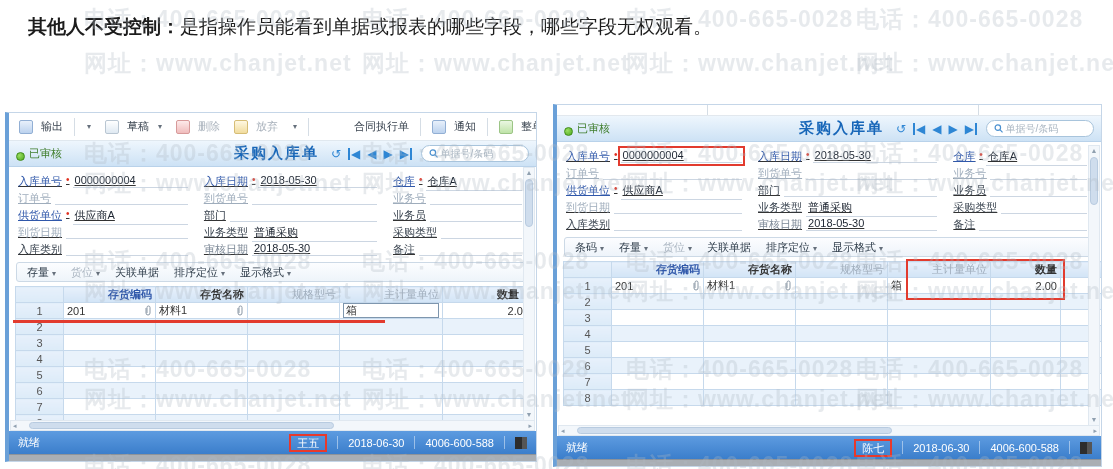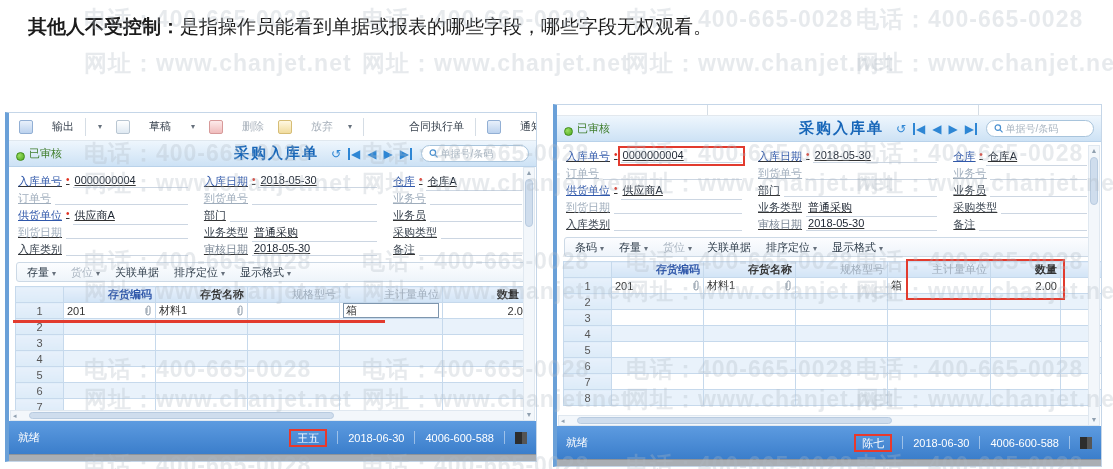--- a/index.html
+++ b/index.html
@@ -20,21 +20,21 @@
 
   
   .panel{position:absolute;background:#fff;border:1px solid #c5d6e8;border-left:4px solid #6aa0d8;
          box-sizing:border-box;display:flex;flex-direction:column;font-size:11px;color:#333;}
   .panel.p-left{left:5px;top:112px;width:532px;height:350px;}
   .panel.p-right{left:553px;top:104px;width:549px;height:363px;}
 
   
   .toolbar{flex:none;height:27px;border-bottom:1px solid #e0e8ef;display:flex;align-items:center;
            padding:0 4px;gap:2px;overflow:hidden;}
-  .tb-btn{display:flex;align-items:center;gap:19px;padding:2px 5px;border:1px solid transparent;
+  .tb-btn{display:flex;align-items:center;gap:8px;padding:2px 5px;border:1px solid transparent;
           border-radius:3px;white-space:nowrap;color:#3a4450;font-family:Liberation Serif, serif;}
   .tb-btn.dim{color:#a9b2bc;}
   .tb-sep{width:1px;height:18px;background:#d5dde5;margin:0 3px;flex:none;}
   .tb-caret{font-size:8px;color:#66707c;margin-left:1px;}
   .ico{width:12px;height:12px;border:1px solid #b9c6d2;border-radius:2px;flex:none;
        background:linear-gradient(#ffffff,#dfe9f2);}
   .ico.grn{background:linear-gradient(#eaf7e2,#bfe3a8);border-color:#9cc586;}
   .ico.yel{background:linear-gradient(#fff8e2,#f1dc9e);border-color:#d6bd76;}
   .ico.red{background:linear-gradient(#fdeaea,#f0bcbc);border-color:#d79a9a;}
   .ico.flag{background:linear-gradient(#e8f0fb,#bcd2ee);border-color:#92afd4;}
@@ -106,21 +106,21 @@
   .hthumb{position:absolute;top:1px;bottom:1px;left:18px;width:58%;background:#cfdded;border:1px solid #b8cbe0;border-radius:4px;}
   .harrow{position:absolute;top:0;font-size:7px;color:#90a0b0;line-height:9px;}
   .harrow.l{left:2px;} .harrow.r{right:2px;}
   .vscroll{position:absolute;right:1px;width:12px;background:#f3f7fb;border:1px solid #e0e8f0;z-index:30;
            box-sizing:border-box;}
   .vscroll .va{position:absolute;left:0;right:0;text-align:center;font-size:7px;color:#90a0b0;line-height:10px;}
   .vscroll .va.t{top:0;} .vscroll .va.b{bottom:0;}
   .vthumb{position:absolute;left:1px;right:1px;top:11px;height:46px;background:#cfdded;border:1px solid #b8cbe0;border-radius:4px;}
 
   
-  .statusbar{flex:none;height:33px;background:linear-gradient(#5d9be0,#3b7ecb);color:#fff;
+  .statusbar{flex:none;height:23px;background:linear-gradient(#5d9be0,#3b7ecb);color:#fff;
              display:flex;align-items:center;gap:10px;padding:0 9px;font-size:11px;}
   .sb-ready{margin-right:auto;}
   .sb-user{border:2px solid #e8392c;padding:0 6px;line-height:14px;}
   .sb-sep{width:1px;height:13px;background:rgba(255,255,255,.45);flex:none;}
   .sb-icon{width:12px;height:12px;flex:none;background:
            linear-gradient(90deg,#2d2d2d 60%,#555 60%),#2d2d2d;}
   .graystrip{flex:none;height:6px;background:#a9aeb4;border-top:1px solid #8d939a;}
 </style>
 </head>
 <body>

